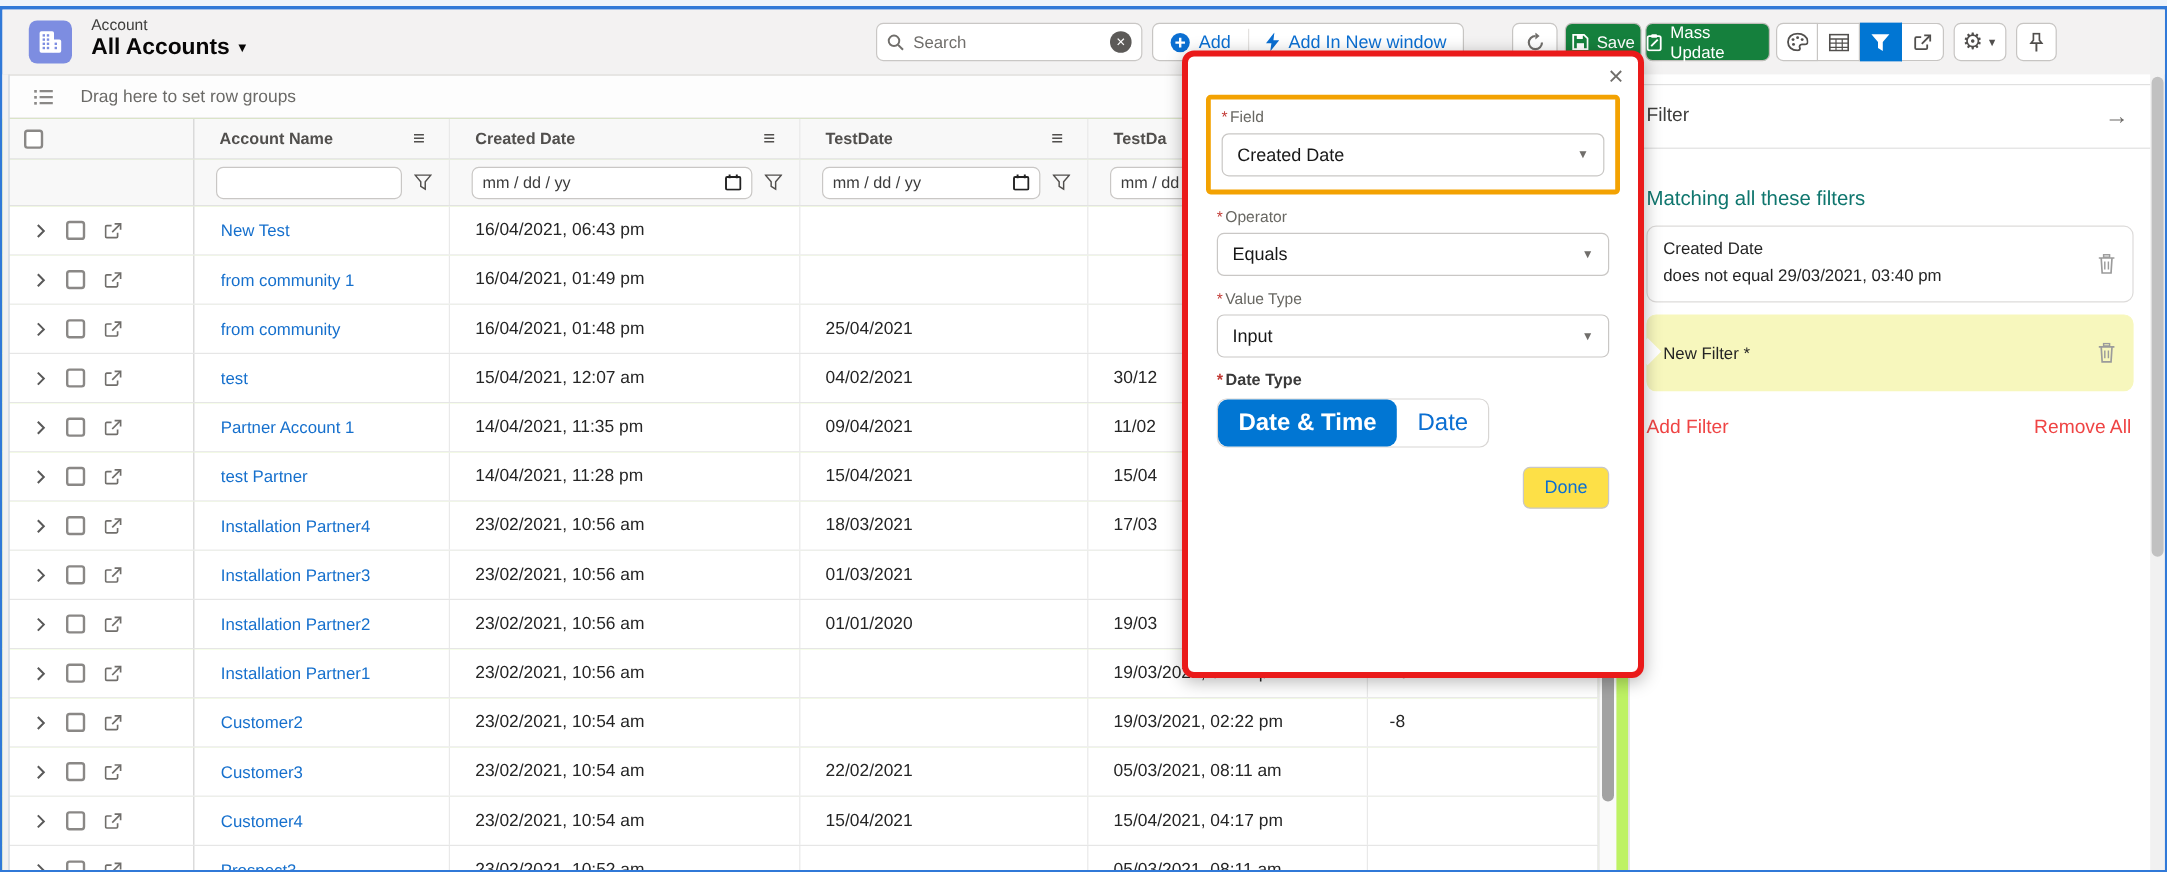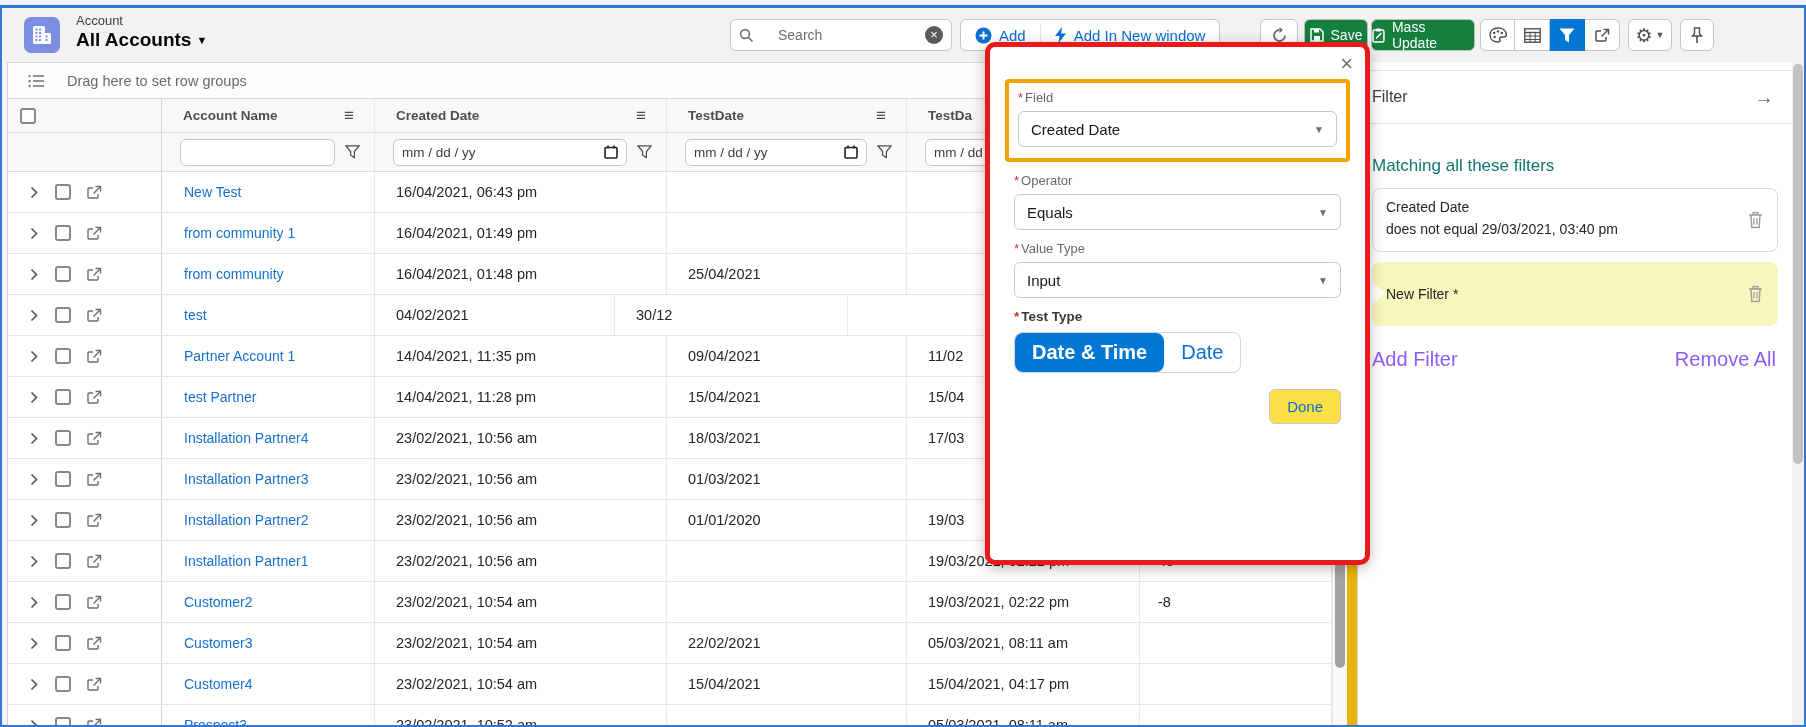--- a/index.html
+++ b/index.html
@@ -12,21 +12,21 @@
   
   .topbar { position:absolute; top:0; left:0; right:0; height:54px; background:#f3f2f2; }
   .obj-icon { position:absolute; left:22px; top:9px; width:36px; height:36px;
     border-radius:7px; background:#7d8de1; display:flex; align-items:center; justify-content:center; }
   .obj-label { position:absolute; left:74px; top:5px; font-size:13px; color:#3e3e3c; }
   .view-title { position:absolute; left:74px; top:21px; font-size:19px; font-weight:bold; color:#080707; }
   .view-title .caret { font-size:11px; vertical-align:2px; margin-left:5px; }
 
   .searchbox { position:absolute; left:728px; top:11px; width:222px; height:32px; background:#fff;
     border:1px solid #c9c7c5; border-radius:6px; display:flex; align-items:center; padding:0 8px; }
-  .searchbox input { border:none; outline:none; flex:1; font-size:14px; color:#4d7c0f; margin-left:24px;
+  .searchbox input { border:none; outline:none; flex:1; font-size:14px; color:#4d7c0f; margin-left:7px;
     font-family:"Liberation Sans",sans-serif; min-width:0; }
   .searchbox input::placeholder { color:#706e6b; }
   .clear-btn { width:18px; height:18px; border-radius:50%; background:#5c5a58; color:#fff;
     font-size:13px; line-height:17px; text-align:center; cursor:pointer; flex:0 0 auto; }
 
   .add-group { position:absolute; left:958px; top:11px; height:32px; background:#fff;
     border:1px solid #c7c5c3; border-radius:6px; display:flex; align-items:stretch; }
   .add-group .tb-link { display:flex; align-items:center; gap:7px; padding:0 14px;
     color:#0b6fd2; font-size:15px; cursor:pointer; white-space:nowrap; }
   .add-group .sep { width:1px; background:#e3e1df; margin:4px 0; }
@@ -45,21 +45,21 @@
 
   
   .dragbar { position:absolute; top:54px; left:0; width:1355px; height:37px; background:#fdfdfd;
     border-top:1px solid #d9d7d5; border-bottom:1px solid #d9d7d5;
     display:flex; align-items:center; padding-left:26px; }
   .dragbar .txt { color:#6b6a67; font-size:14.5px; margin-left:22px; }
 
   
   .left-strip { position:absolute; left:0; top:54px; bottom:0; width:6px; background:#f3f2f2;
     border-right:1px solid #ccd5de; z-index:3; }
-  .grid { position:absolute; top:91px; left:0; width:1355px; bottom:0; background:#eab308; overflow:hidden; }
+  .grid { position:absolute; top:91px; left:0; width:1355px; bottom:0; background:#bef264; overflow:hidden; }
   .hdr-row, .flt-row, .g-row { display:flex; width:1330px; }
   .hdr-row { height:34px; background:#f8f8f8; border-bottom:1px solid #dcdcdc; }
   .flt-row { height:39px; background:#f8f8f8; border-bottom:1px solid #dcdcdc; align-items:center; }
   .g-row { height:41px; background:#fff; border-bottom:1px solid #e6e6e6; align-items:center; }
   .c0{width:160px;} .c1{width:213px;} .c2{width:292px;} .c3{width:240px;} .c4{width:233px;} .c5{width:192px;}
   .cell { height:100%; border-right:1px solid #e9e9e9; display:flex; align-items:center; overflow:hidden; }
   .c0.cell { border-right:1px solid #d3d3d3; }
   .hdr-cell { font-size:13.5px; font-weight:bold; color:#514f4d; position:relative; padding-left:21px; }
   .hdr-cell .menu-ic { position:absolute; right:20px; font-size:17px; color:#514f4d; cursor:pointer; }
   .hdr-check { margin-left:18px; }
@@ -91,21 +91,21 @@
   .fcard { position:relative; margin:10px 14px; border:1px solid #dddbda; border-radius:8px;
     padding:10px 40px 10px 13px; min-height:64px; }
   .fcard .l1 { font-size:14px; color:#252525; margin-bottom:6px; }
   .fcard .l2 { font-size:14px; color:#252525; }
   .fcard.hl { background:#f7f7bd; border-color:#f7f7bd; display:flex; align-items:center; }
   .fcard.hl .l1 { margin:0; }
   .fcard.hl::before { content:""; position:absolute; left:-8px; top:22px; width:16px; height:16px;
     background:#fff; transform:rotate(45deg); }
   .trash { position:absolute; right:14px; top:50%; transform:translateY(-50%); cursor:pointer; display:flex; }
   .panel-links { display:flex; justify-content:space-between; margin:22px 16px 0 14px; }
-  .panel-links span { color:#8b5cf6; font-size:20px; cursor:pointer; }
+  .panel-links span { color:#ef4444; font-size:16px; cursor:pointer; }
 
   .browser-scroll { position:absolute; right:0; top:0; bottom:0; width:12px; background:#f1f1f1; }
   .browser-scroll .thumb { position:absolute; left:1px; right:1px; top:56px; height:400px;
     background:#c1c1c1; border-radius:5px; }
 
   
   .modal { position:absolute; left:983px; top:34px; width:385px; height:523px; background:#fff;
     border:5px solid #ea1a1a; border-radius:10px; box-shadow:0 3px 14px rgba(0,0,0,.28);
     padding:10px 14px 12px; z-index:50; }
   .modal .close { position:absolute; top:4px; right:12px; font-size:22px; color:#706e6b; cursor:pointer; }
@@ -446,20 +446,23 @@
         <svg width="15" height="15" viewBox="0 0 15 15">
           <path d="M6 3 H2 a1 1 0 0 0 -1 1 v8 a1 1 0 0 0 1 1 h8 a1 1 0 0 0 1 -1 V9" fill="none" stroke="#706e6b" stroke-width="1.4"></path>
           <line x1="6.5" y1="8.5" x2="13" y2="2" stroke="#706e6b" stroke-width="1.4"></line>
           <polyline points="8.5,1.5 13.5,1.5 13.5,6.5" fill="none" stroke="#706e6b" stroke-width="1.4"></polyline>
         </svg>
       </span>
     </div>
     <div class="cell c1">
             <span class="name-link">test</span>
           </div>
+    <div class="cell c2">
+            <span class="val">15/04/2021, 12:07 am</span>
+          </div>
     <div class="cell c3">
             <span class="val">04/02/2021</span>
           </div>
     <div class="cell c4">
             <span class="val">30/12</span>
           </div>
     <div class="cell c5">
             <span class="val"></span>
           </div>
   </div>
@@ -861,21 +864,21 @@
         <span class="star">*</span><span>Value Type</span>
       </div>
       <div class="sel">
         <span>Input</span>
         <span class="dd">▼</span>
       </div>
     </div>
 
     <div class="grp">
       <div class="fld-label bold">
-        <span class="star">*</span><span>Test Type</span>
+        <span class="star">*</span><span>Date Type</span>
       </div>
       <div class="toggle">
         <span class="opt sel-on">Date &amp; Time</span>
         <span class="opt">Date</span>
       </div>
     </div>
 
 
     <div class="done-row">
       <button class="done-btn">Done</button>

